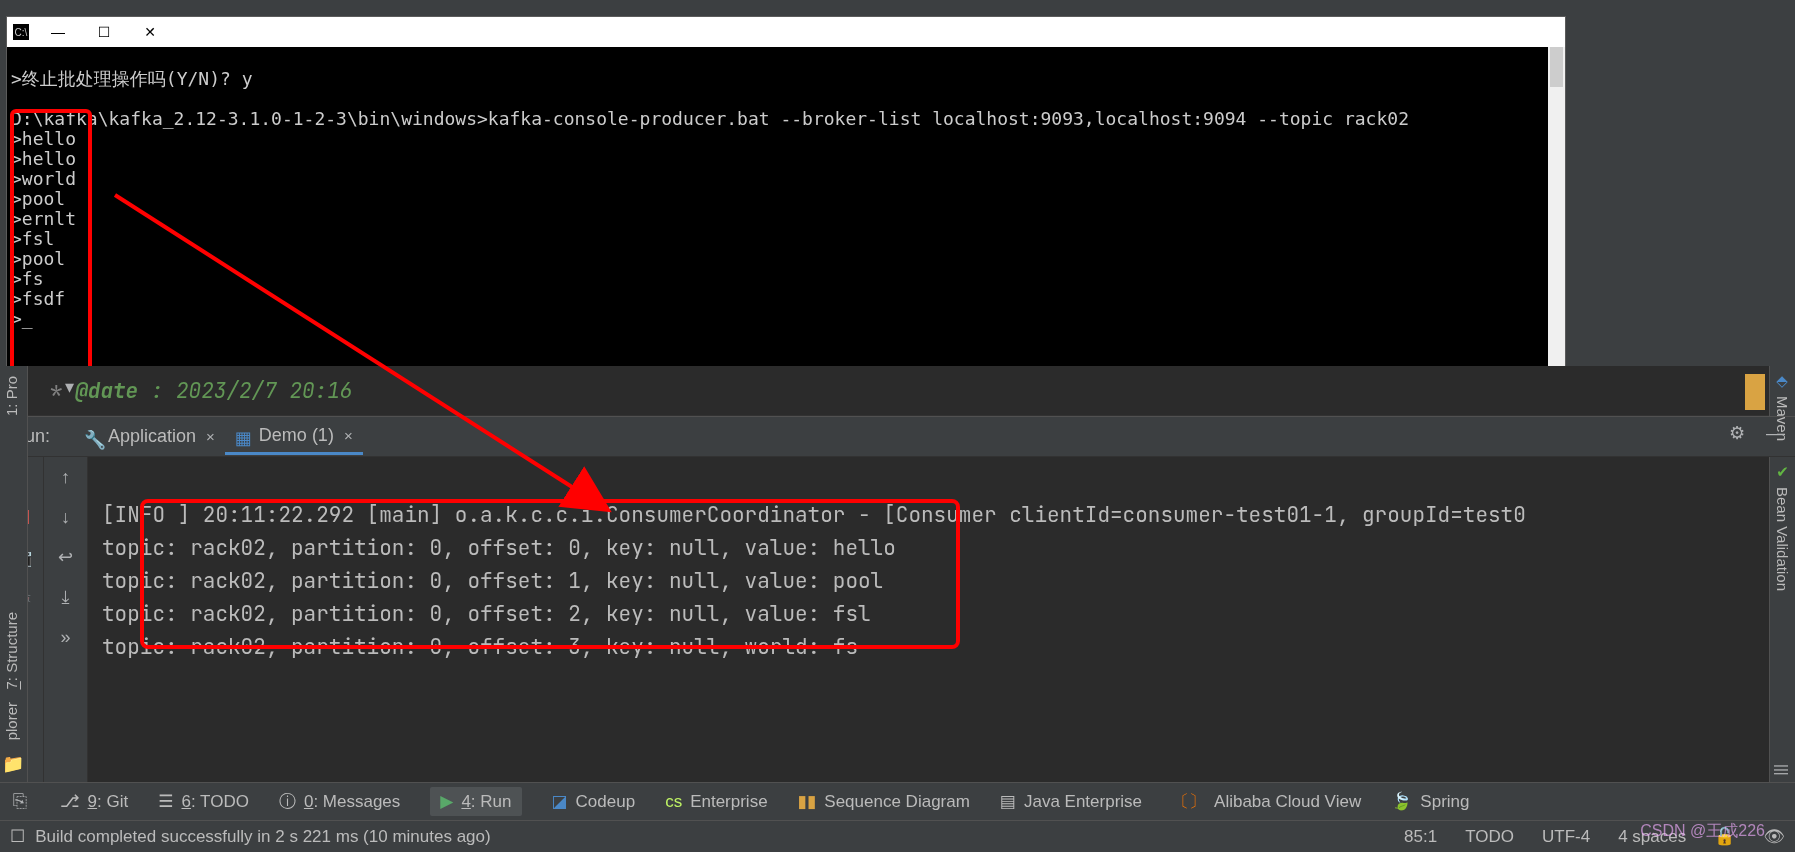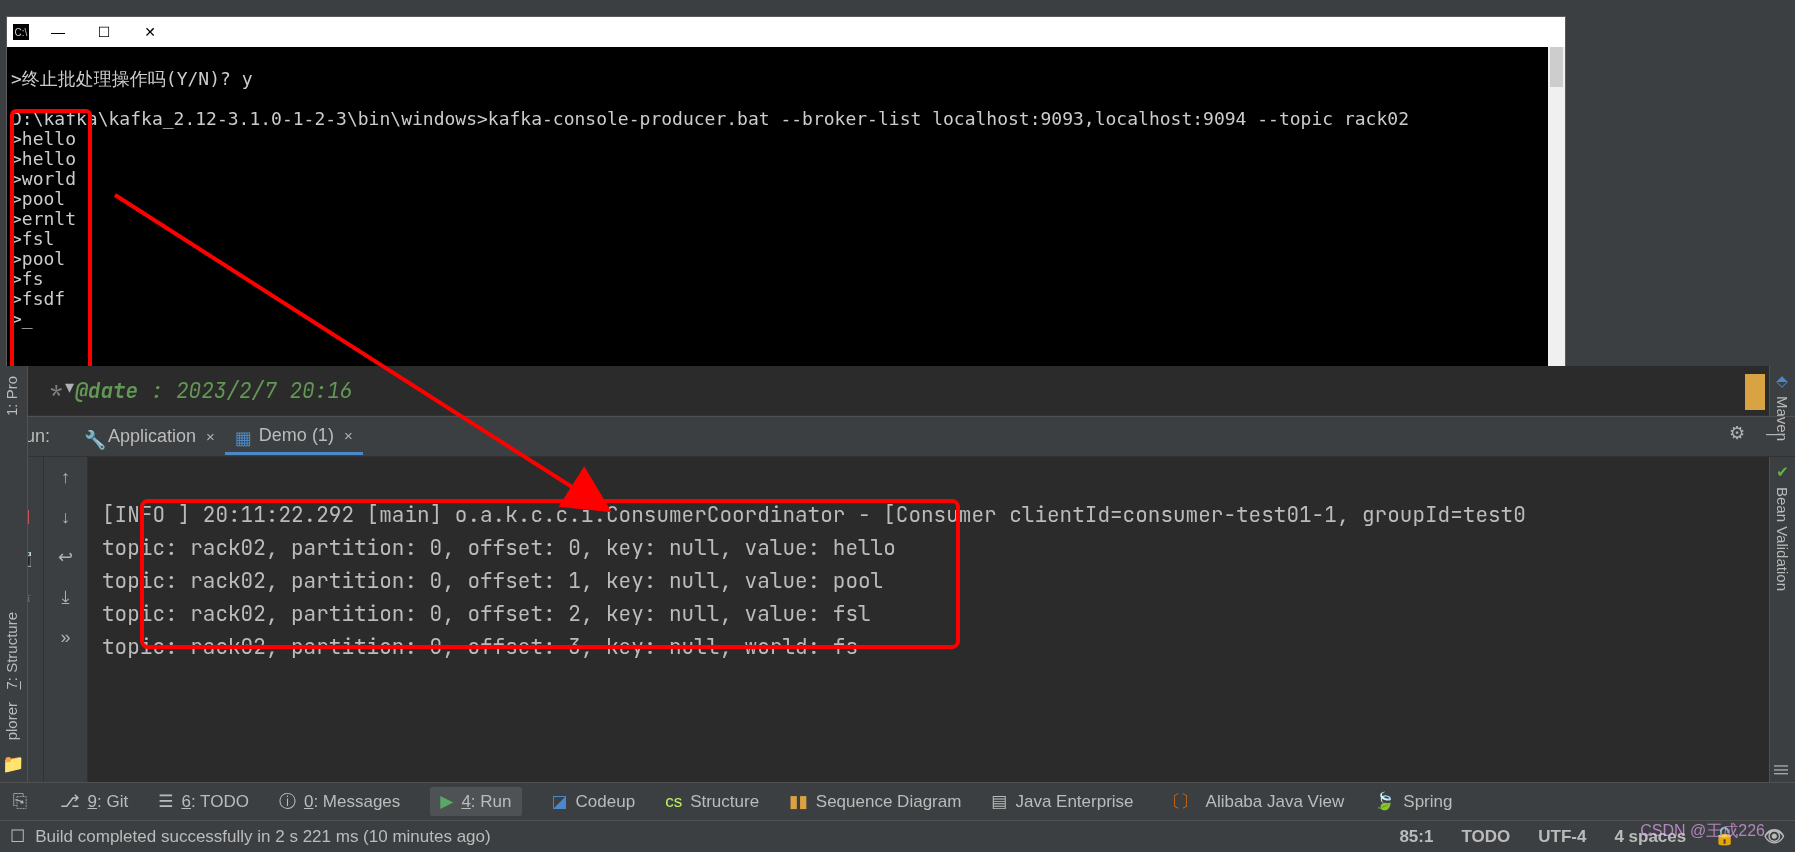--- a/index.html
+++ b/index.html
@@ -197,21 +197,21 @@
     height:32px;
     background:#3c3f41;
     border-top:1px solid #515151;
     display:flex; align-items:center;
     padding:0 10px;
     font-size:17px;
     color:#bbb;
     justify-content:space-between;
   }
   .status-left { display:flex; align-items:center; gap:10px;}
-  .status-right { display:flex; align-items:center; gap:28px;font-weight:bold;}
+  .status-right { display:flex; align-items:center; gap:28px;}
   
   .right-strip {
     position:absolute; right:0; top:0;
     width:26px; background:#3c3f41;
     border-left:1px solid #515151;
   }
   .right-strip.top { top:0; height:50px; }
   .vlabel {
     writing-mode:vertical-rl;
     font-size:15px; color:#bbb;
@@ -372,33 +372,33 @@
     <div class="toolwin-item active">
         <span class="play-green">▶</span>
         <span><span class="u">4</span>: Run</span>
       </div>
     <div class="toolwin-item">
         <span style="color:#4a88c7">◪</span>
         <span>Codeup</span>
       </div>
     <div class="toolwin-item">
         <span style="color:#bef264">cs</span>
-        <span>Structure</span>
+        <span>Enterprise</span>
       </div>
     <div class="toolwin-item">
         <span style="color:#d9a343">▮▮</span>
         <span>Sequence Diagram</span>
       </div>
     <div class="toolwin-item">
         <span>▤</span>
         <span>Java Enterprise</span>
       </div>
     <div class="toolwin-item">
         <span style="color:#fa7500">〔〕</span>
-        <span>Alibaba Java View</span>
+        <span>Alibaba Cloud View</span>
       </div>
     <div class="toolwin-item">
         <span style="color:#62b543">🍃</span>
         <span>Spring</span>
       </div>
   </div>
 
   <div class="status-bar">
     <div class="status-left">
       <span>☐</span>

